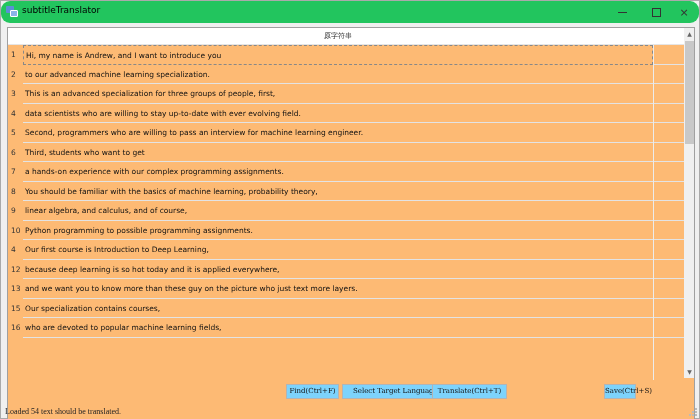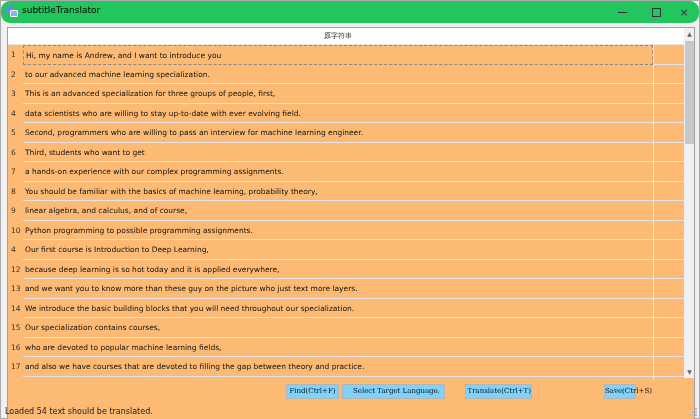--- a/index.html
+++ b/index.html
@@ -31,25 +31,25 @@
 
   .scrollbar { position: absolute; left: 676px; top: 0; width: 11px; height: 350px; background: #f0f0f0; }
   .sb-up, .sb-down { position: absolute; left: 0; width: 11px; height: 12px; font-size: 6px; color: #666; text-align: center; line-height: 12px; }
   .sb-up { top: 0; }
   .sb-down { bottom: 0; }
   .sb-thumb { position: absolute; left: 1px; top: 13px; width: 9px; height: 103px; background: #c8c8c8; }
   .btn { position: absolute; top: 383px; height: 15px; background: #7dd3fc; border: 1px solid #b4b4b4; font-family: "DejaVu Serif", "Liberation Serif", serif; font-size: 7px; color: #111; line-height: 13px; text-align: center; white-space: nowrap; }
   .btn.find { left: 285px; width: 53px; }
   .btn.lang { left: 341px; width: 103px; text-align: left; padding-left: 10px; }
   .btn.lang .chev { position: absolute; right: 3px; top: 0; font-size: 7px; color: #666; }
-  .btn.translate { left: 464px; width: 67px; text-align: right; }
+  .btn.translate { left: 431px; width: 75px; }
   .btn.bilingual { left: 523px; width: 114px; }
   .btn.save { left: 603px; width: 32px; }
 
-  .status { position: absolute; left: 4px; top: 406px; font-size: 8px; color: #222; }
+  .status { position: absolute; left: 4px; top: 406px; font-size: 8px; color: #222; font-family: Liberation Serif, serif; }
   .grip { position: absolute; right: 2px; bottom: 2px; width: 8px; height: 8px; }
   .grip i { position: absolute; width: 2px; height: 2px; background: #bbb; }
 </style>
 </head>
 <body>
 
 <div class="window">
   <div class="titlebar">
     <div class="app-icon">
         <div class="a"></div>
@@ -133,37 +133,27 @@
           <div class="num">12</div>
           <div class="orig">because deep learning is so hot today and it is applied everywhere,</div>
           <div class="trans"></div>
         </div>
         <div class="row">
           <div class="num">13</div>
           <div class="orig">and we want you to know more than these guy on the picture who just text more layers.</div>
           <div class="trans"></div>
         </div>
         <div class="row">
-          <div class="num">14</div>
-          <div class="orig">We introduce the basic building blocks that you will need throughout our specialization.</div>
-          <div class="trans"></div>
-        </div>
-        <div class="row">
           <div class="num">15</div>
           <div class="orig">Our specialization contains courses,</div>
           <div class="trans"></div>
         </div>
         <div class="row">
           <div class="num">16</div>
           <div class="orig">who are devoted to popular machine learning fields,</div>
-          <div class="trans"></div>
-        </div>
-        <div class="row">
-          <div class="num">17</div>
-          <div class="orig">and also we have courses that are devoted to filling the gap between theory and practice.</div>
           <div class="trans"></div>
         </div>
       </div>
     <div class="scrollbar">
       <div class="sb-up">▲</div>
       <div class="sb-thumb"></div>
       <div class="sb-down">▼</div>
     </div>
   </div>
 

